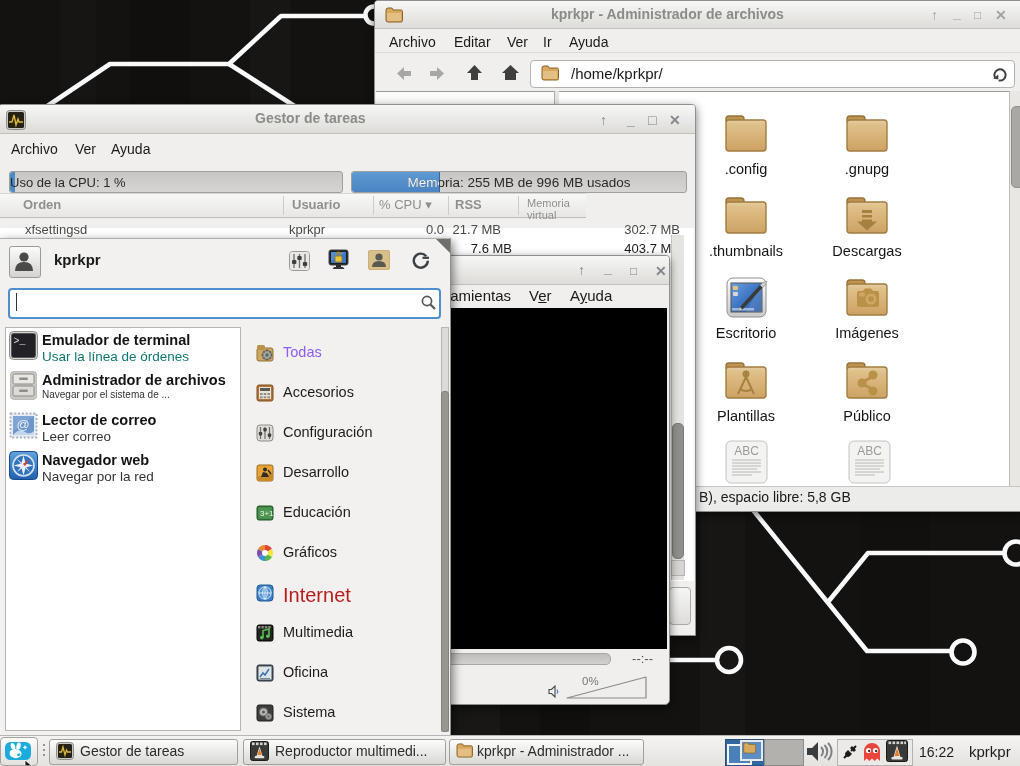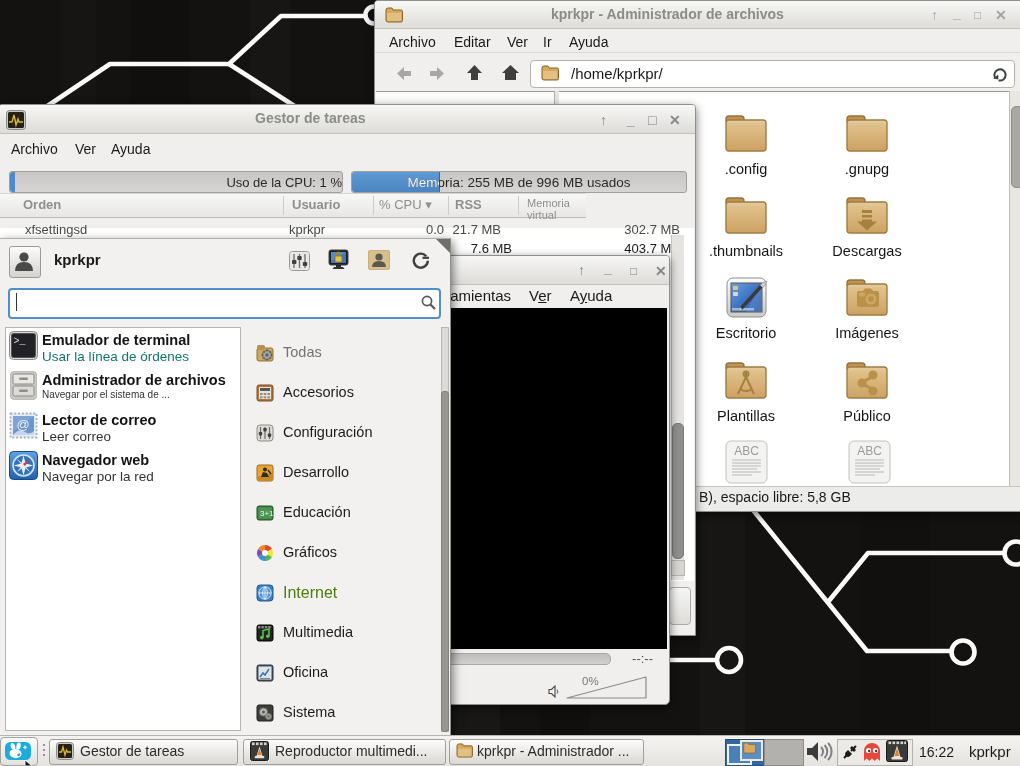--- a/index.html
+++ b/index.html
@@ -240,21 +240,21 @@
  <div class="ttext" style="left:256px;top:5px;font-size:14px;">Gestor de tareas</div>
  <div class="wc" style="left:601px;top:10px;">↑</div>
  <div class="wc" style="left:628px;top:10px;">_</div>
  <div class="wc" style="left:649px;top:10px;">□</div>
  <div class="wc" style="left:670px;top:10px;">✕</div>
  <div class="menutxt" style="left:12px;top:36px;">Archivo</div>
  <div class="menutxt" style="left:76px;top:36px;">Ver</div>
  <div class="menutxt" style="left:112px;top:36px;">Ayuda</div>
  <div class="trough" style="left:10px;top:66px;width:332px;height:20px;">
    <div class="abs" style="left:0;top:0;width:5px;height:20px;background:#4e8ac7;border-radius:3px 0 0 3px;"></div>
-   <div class="abs" style="left:0;top:3px;width:332px;text-align:right;font-size:13px;color:#2a2a28;">Uso de la CPU: 1 %</div>
+   <div class="abs" style="left:0;top:3px;width:332px;text-align:left;font-size:13px;color:#2a2a28;">Uso de la CPU: 1 %</div>
  </div>
  <div class="trough" style="left:352px;top:66px;width:334px;height:20px;">
    <div class="abs" style="left:0;top:0;width:87px;height:20px;background:linear-gradient(#5e9ad3,#4a84c2);border-radius:3px 0 0 3px;border-right:1px solid #39679c;"></div>
    <div class="abs" style="left:0;top:3px;width:334px;text-align:center;font-size:13.5px;color:#2a2a28;">Memoria: 255 MB de 996 MB usados</div>
    <div class="abs" style="left:0;top:0px;width:87px;height:20px;overflow:hidden;">
      <div class="abs" style="left:0;top:3px;width:334px;text-align:center;font-size:13.5px;color:#ffffff;">Memoria: 255 MB de 996 MB usados</div>
    </div>
  </div>
  <div class="abs" style="left:1px;top:123px;width:694px;height:353px;background:#ffffff;"></div>
  <div class="abs" style="left:26px;top:117px;font-size:13px;color:#4a4a48;">xfsettingsd</div>
@@ -398,21 +398,21 @@
       <rect x="1" y="4" width="16" height="13" rx="2" fill="#cfa75f" stroke="#8f7235"></rect>
       <rect x="1" y="1" width="8" height="5" rx="1.5" fill="#b8914c"></rect>
       <g fill="#a8a8a3" stroke="#62625e" stroke-width="1">
         <circle cx="11" cy="11" r="4.6"></circle>
       </g>
       <g stroke="#62625e" stroke-width="1.6">
         <path d="M11,5.5 v2 M11,14.5 v2 M5.5,11 h2 M14.5,11 h2 M7.2,7.2 l1.4,1.4 M13.4,13.4 l1.4,1.4 M14.8,7.2 l-1.4,1.4 M8.6,13.4 l-1.4,1.4"></path>
       </g>
       <circle cx="11" cy="11" r="1.7" fill="#62625e"></circle>
     </svg>
-<div class="abs" style="left:283px;top:105px;font-size:14.5px;color:#737373;">Todas</div>
+<div class="abs" style="left:283px;top:105px;font-size:14.5px;color:#8b5cf6;">Todas</div>
 <svg class="abs" style="left:256px;top:145px;" width="18" height="18" viewBox="0 0 18 18">
       <rect x="1" y="1" width="16" height="16" rx="2" fill="#b3763a" stroke="#7c4e20"></rect>
       <rect x="3" y="3" width="12" height="12" rx="1" fill="#e8e4da"></rect>
       <rect x="4" y="4" width="10" height="3" fill="#5a5955"></rect>
       <g fill="#8f8d86">
         <rect x="4" y="9" width="2.6" height="2"></rect>
         <rect x="7.7" y="9" width="2.6" height="2"></rect>
         <rect x="11.4" y="9" width="2.6" height="2"></rect>
         <rect x="4" y="12.3" width="2.6" height="2"></rect>
         <rect x="7.7" y="12.3" width="2.6" height="2"></rect>
@@ -459,21 +459,21 @@
     </svg>
 <div class="abs" style="left:283px;top:305px;font-size:14.5px;color:#1c1c1c;">Gráficos</div>
 <svg class="abs" style="left:256px;top:345px;" width="18" height="18" viewBox="0 0 18 18">
       <rect x="1" y="1" width="16" height="16" rx="3" fill="#3a7fc4" stroke="#235a96"></rect>
       <circle cx="9" cy="9" r="6.2" fill="#4e93d4"></circle>
       <g stroke="#ddeaf6" stroke-width="1" fill="none">
         <circle cx="9" cy="9" r="6.2"></circle>
         <path d="M2.8,9 h12.4 M9,2.8 v12.4 M9,2.8 a9,9 0 0 0 0,12.4 M9,2.8 a9,9 0 0 1 0,12.4"></path>
       </g>
     </svg>
-<div class="abs" style="left:283px;top:345px;font-size:16px;color:#4d7c0f;">Internet</div>
+<div class="abs" style="left:283px;top:345px;font-size:20px;color:#b91c1c;">Internet</div>
 <svg class="abs" style="left:256px;top:385px;" width="18" height="18" viewBox="0 0 18 18">
       <rect x="1" y="1" width="16" height="16" rx="2" fill="#23231f" stroke="#000"></rect>
       <g fill="#8a8a85">
         <rect x="2" y="2" width="2.4" height="2.4"></rect>
         <rect x="5.4" y="2" width="2.4" height="2.4"></rect>
         <rect x="8.8" y="2" width="2.4" height="2.4"></rect>
         <rect x="12.2" y="2" width="2.4" height="2.4"></rect>
       </g>
       <path d="M7,13.5 V6.5 l6,-1.5 V12" stroke="#54c24e" stroke-width="1.6" fill="none"></path>
       <circle cx="5.8" cy="13.6" r="1.8" fill="#54c24e"></circle>

